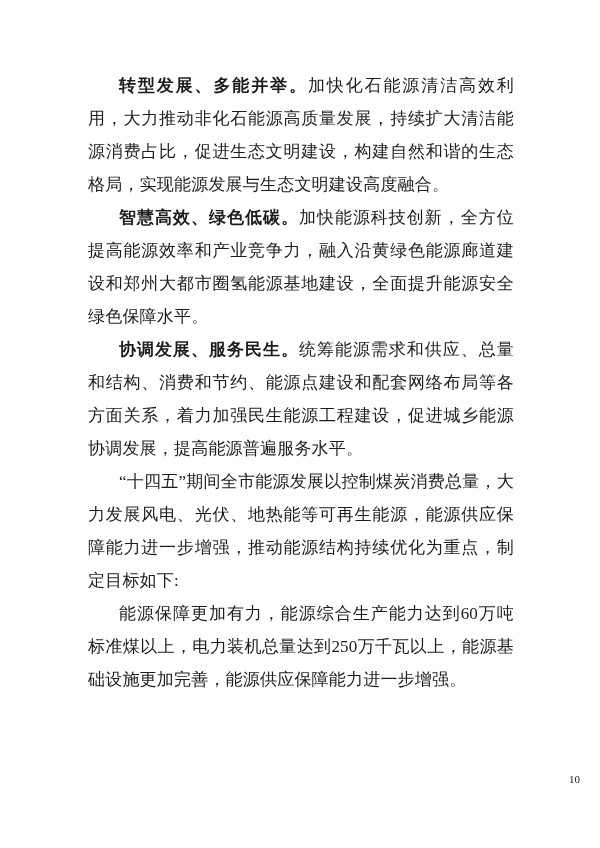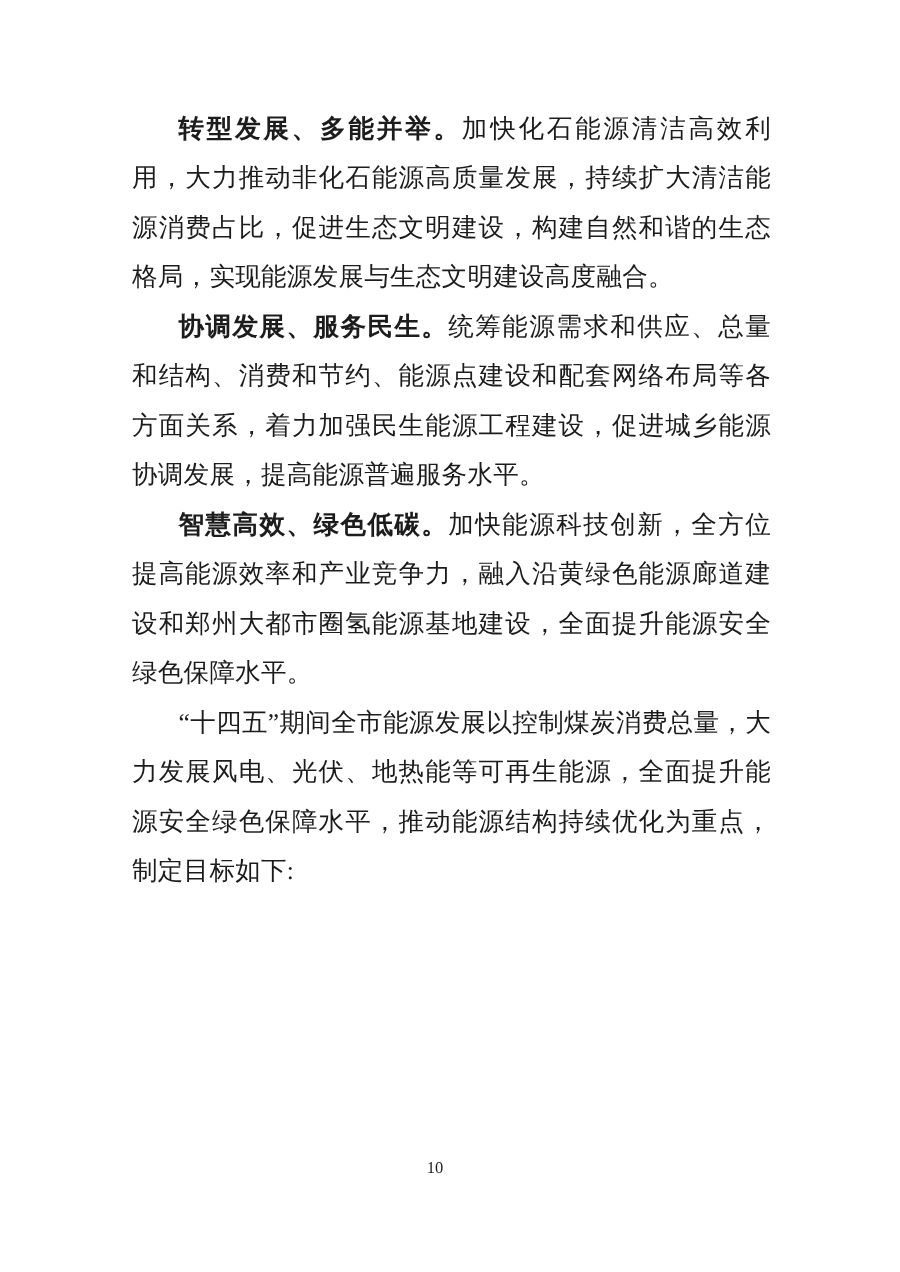--- a/index.html
+++ b/index.html
@@ -35,39 +35,40 @@
     font-weight: bold;
   }
   .heading {
     font-weight: bold;
   }
   .page-number {
     position: absolute;
     top: 772px;
     left: 0;
     width: 100%;
-    text-align: center;
+    text-align: right;
     font-size: 11px;
     line-height: 14px;
     color: #1c1c1c;
   }
 </style>
 </head>
 <body>
 
 <div class="page">
   <div class="text-block">
 
     <p><span class="lead">转型发展、多能并举。</span><span>加快化石能源清洁高效利用，大力推动非化石能源高质量发展，持续扩大清洁能源消费占比，促进生态文明建设，构建自然和谐的生态格局，实现能源发展与生态文明建设高度融合。</span></p>
 
+    <p><span class="lead">智慧高效、绿色低碳。</span><span>加快能源科技创新，全方位提高能源效率和产业竞争力，融入沿黄绿色能源廊道建设和郑州大都市圈氢能源基地建设，全面提升能源安全绿色保障水平。</span></p>
+
     <p><span class="lead">协调发展、服务民生。</span><span>统筹能源需求和供应、总量和结构、消费和节约、能源点建设和配套网络布局等各方面关系，着力加强民生能源工程建设，促进城乡能源协调发展，提高能源普遍服务水平。</span></p>
 
-    <p><span class="lead">智慧高效、绿色低碳。</span><span>加快能源科技创新，全方位提高能源效率和产业竞争力，融入沿黄绿色能源廊道建设和郑州大都市圈氢能源基地建设，全面提升能源安全绿色保障水平。</span></p>
 
+    <p>“十四五”期间全市能源发展以控制煤炭消费总量，大力发展风电、光伏、地热能等可再生能源，能源供应保障能力进一步增强，推动能源结构持续优化为重点，制定目标如下:</p>
 
-    <p>“十四五”期间全市能源发展以控制煤炭消费总量，大力发展风电、光伏、地热能等可再生能源，全面提升能源安全绿色保障水平，推动能源结构持续优化为重点，制定目标如下:</p>
-
+    <p>能源保障更加有力，能源综合生产能力达到60万吨标准煤以上，电力装机总量达到250万千瓦以上，能源基础设施更加完善，能源供应保障能力进一步增强。</p>
 
 
   </div>
 
   <div class="page-number">10</div>
 </div>
 
 </body></html>

